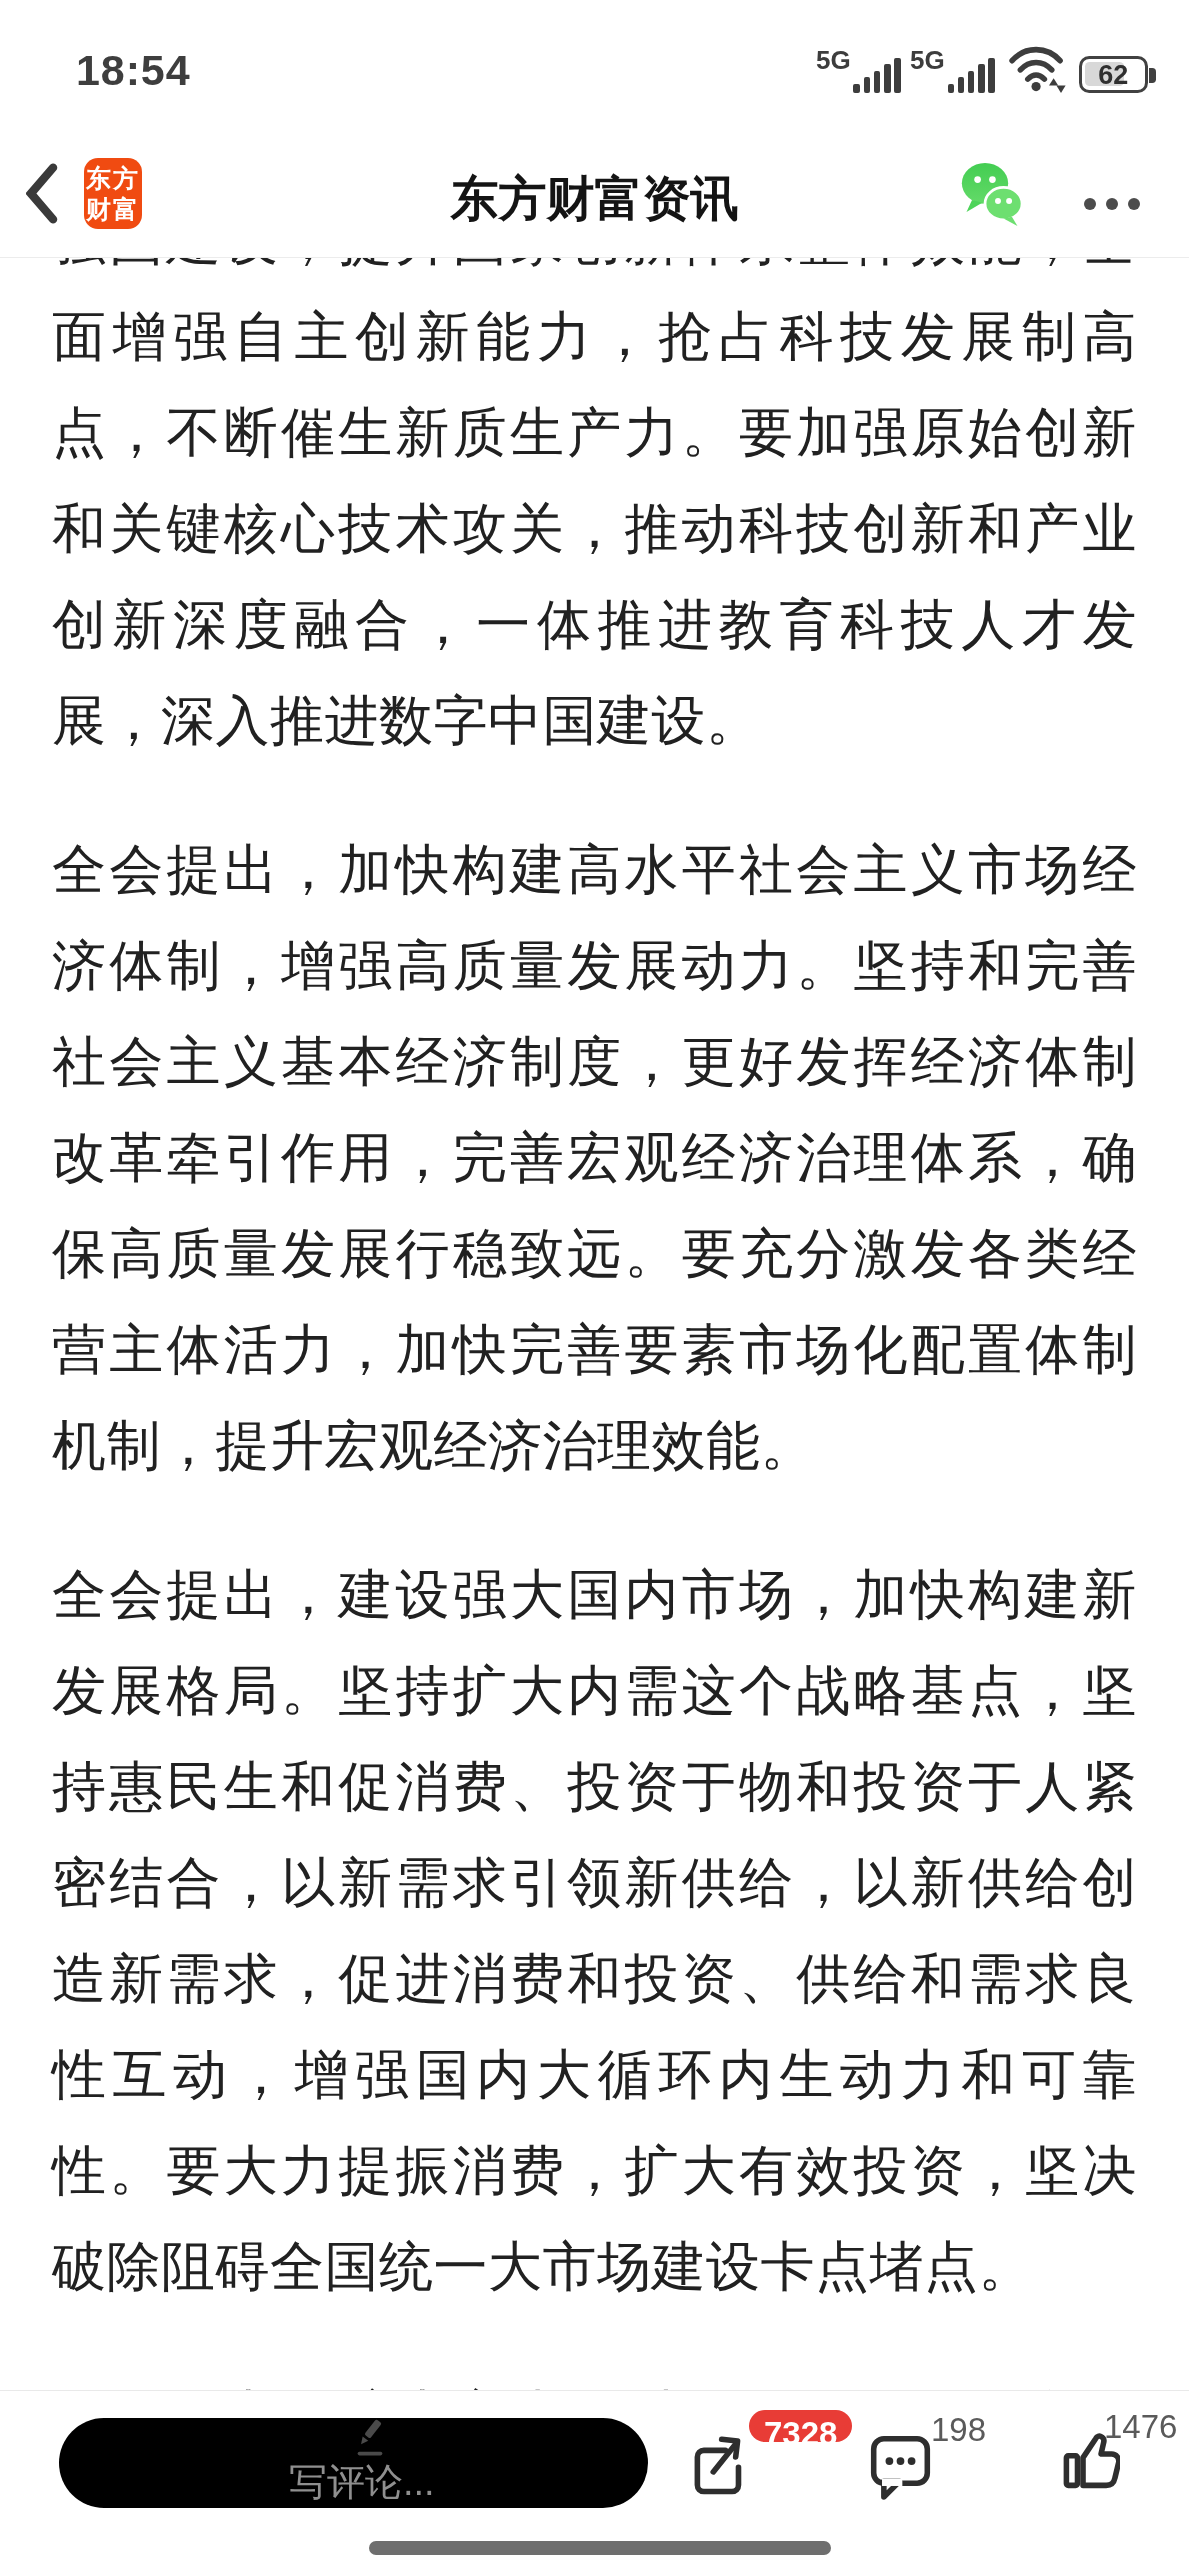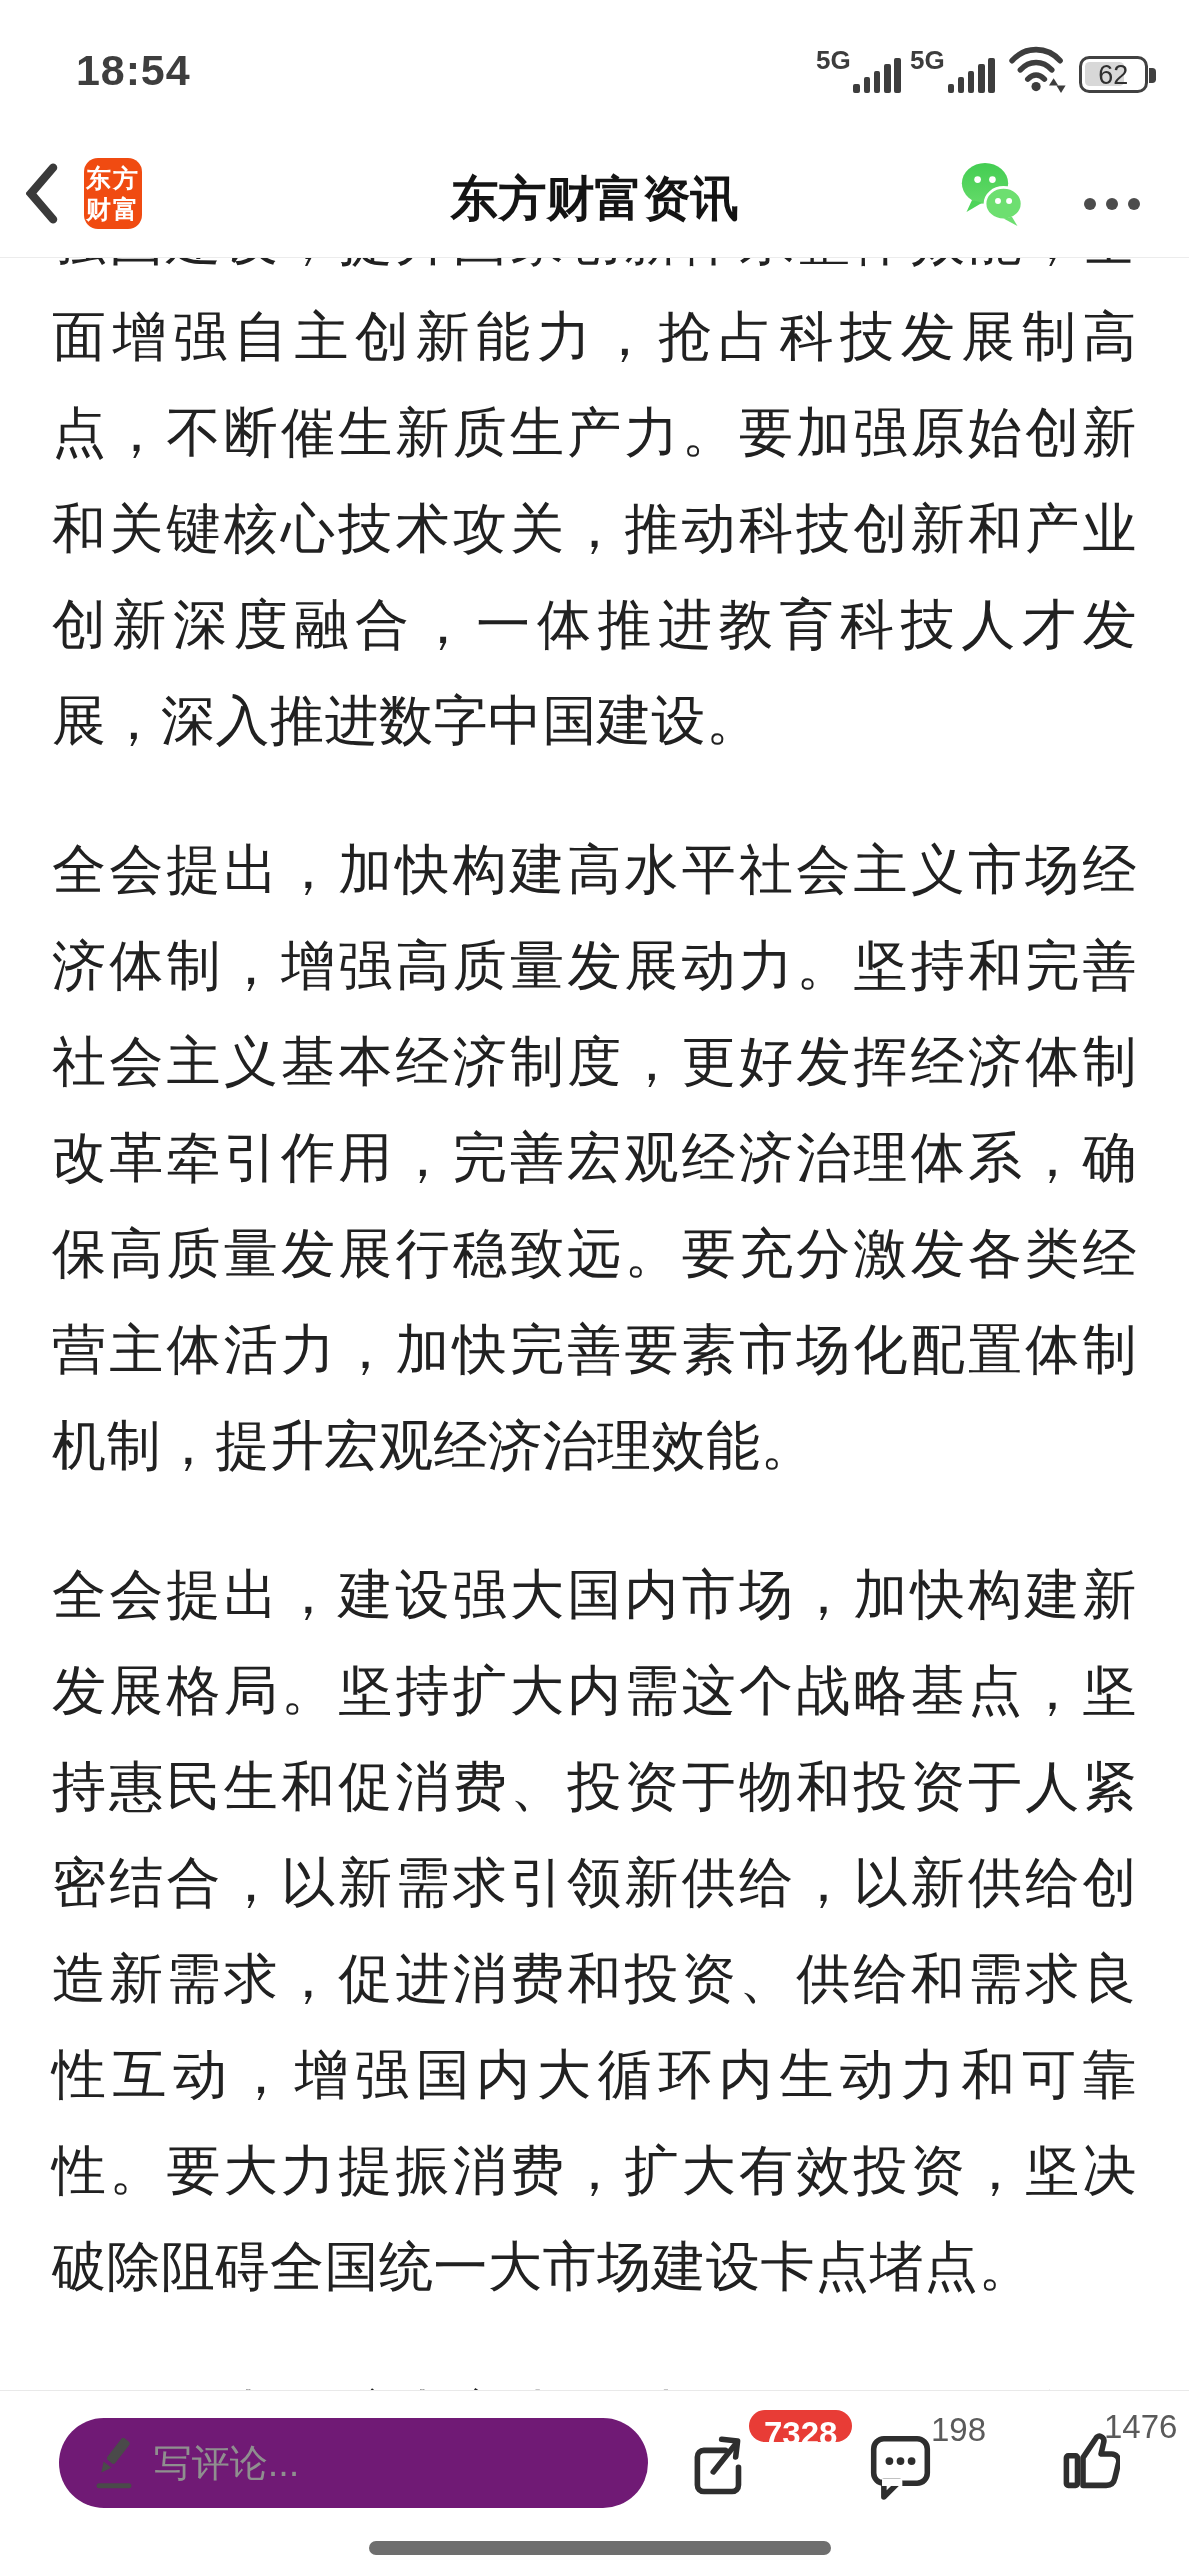--- a/index.html
+++ b/index.html
@@ -14,21 +14,21 @@
   .time { position:absolute; left:76px; top:46px; font-size:43px; font-weight:700; color:#3e3e3e; letter-spacing:0.9px; }
   .status-icons { position:absolute; left:816px; top:48px; height:45px; display:flex; align-items:flex-end; }
   .signal { display:flex; align-items:flex-end; margin-right:9.3px; }
   .signal .net { font-size:26px; font-weight:700; color:#3d3d3d; margin-right:2.8px; margin-bottom:16.7px; }
   .bars { display:flex; align-items:flex-end; gap:3.7px; }
   .bar { width:6.5px; background:#3d3d3d; border-radius:1.9px; }
   .b1{height:9.3px}.b2{height:16px}.b3{height:22px}.b4{height:29px}.b5{height:35px}
   .wifi { margin:0 9.3px 0 3.7px; }
   .battery { position:relative; width:69px; height:37px; border:3.7px solid #414141; border-radius:10.2px; margin-left:3.7px; }
   .battery-fill { position:absolute; left:2.8px; top:2.8px; height:24px; width:62%; background:#d8d8d8; border-radius:4.6px; }
-  .battery-num { position:absolute; left:0; right:0; top:0.9px; text-align:center; font-size:27px; font-weight:400; color:#303030; }
+  .battery-num { position:absolute; left:0; right:0; top:0.9px; text-align:center; font-size:27px; font-weight:700; color:#303030; }
   .battery-cap { position:absolute; right:-11px; top:9.3px; width:6.5px; height:15px; background:#414141; border-radius:0 3.7px 3.7px 0; }
 
   
   .header { position:absolute; top:130px; left:0; right:0; height:128px; background:#fff; border-bottom:1.9px solid #ececec; z-index:30; }
   .back { position:absolute; left:26px; top:33px; width:32px; height:61px; cursor:pointer; }
   .logo { position:absolute; left:84px; top:28px; width:58px; height:71px; background:#f04b11; border-radius:14px;
           display:flex; flex-direction:column; align-items:center; justify-content:center; }
   .logo div { color:#fff; font-size:25px; font-weight:700; line-height:31px; letter-spacing:1.9px; }
   .title { position:absolute; left:50%; top:37px; transform:translateX(-50%); font-size:48px; font-weight:700; color:#141414; white-space:nowrap; }
   .wechat { position:absolute; left:960px; top:28px; cursor:pointer; }
@@ -36,22 +36,22 @@
   .more i { width:12px; height:12px; border-radius:50%; background:#4c4c4c; }
 
   
   .article { position:absolute; left:52px; width:1085px; top:192px; z-index:1;
              font-size:54px; line-height:96px; color:#212121; text-align:justify;
              letter-spacing:0.5px; }
   .article p { margin:0 0 53px 0; }
 
   
   .bottom-bar { position:absolute; left:0; right:0; top:2390px; height:186px; background:#fff; border-top:0.9px solid #e9e9e9; z-index:30; }
-  .comment-box { position:absolute; left:59px; top:27px; width:589px; height:90px; background:#701a75; border-radius:46px;
-                 display:flex; align-items:center; cursor:text; }
+  .comment-box { position:absolute; left:59px; top:27px; width:589px; height:90px; background:#000000; border-radius:46px;
+                 display:flex; align-items:center; cursor:text;flex-direction:column; }
   .comment-box svg { margin-left:32px; }
   .placeholder { margin-left:16.7px; font-size:38px; color:#8f8f8f; }
   .act-icon { position:absolute; cursor:pointer; }
   .share-icon { left:688px; top:37px; }
   .badge { position:absolute; left:749px; top:18.6px; height:32px; padding:0 15px; background:#e83c36; border-radius:24px;
            color:#fff; font-size:33px; font-weight:600; line-height:48px; }
   .comment-icon { left:870px; top:43px; }
   .like-icon { left:1059px; top:33px; }
   .count { position:absolute; font-size:33px; color:#5a5a5a; }
   .cnt-comment { left:931px; top:20.4px; }

